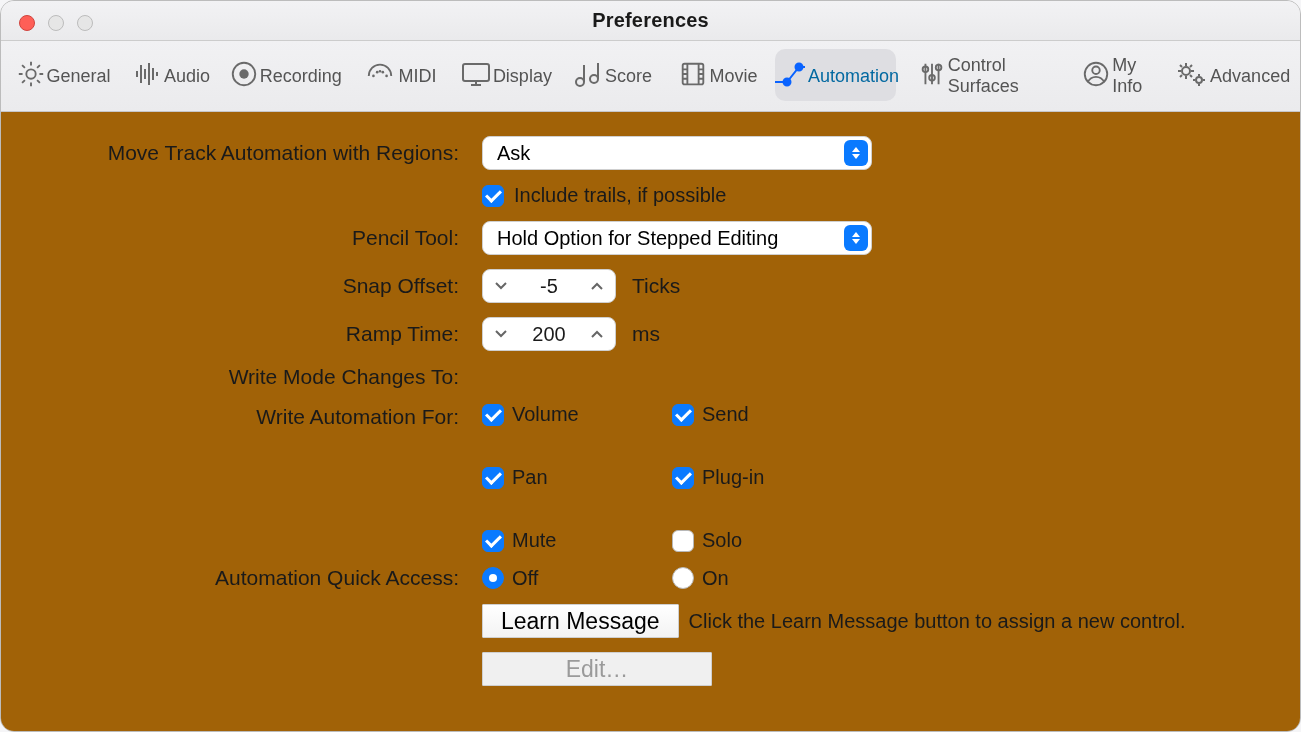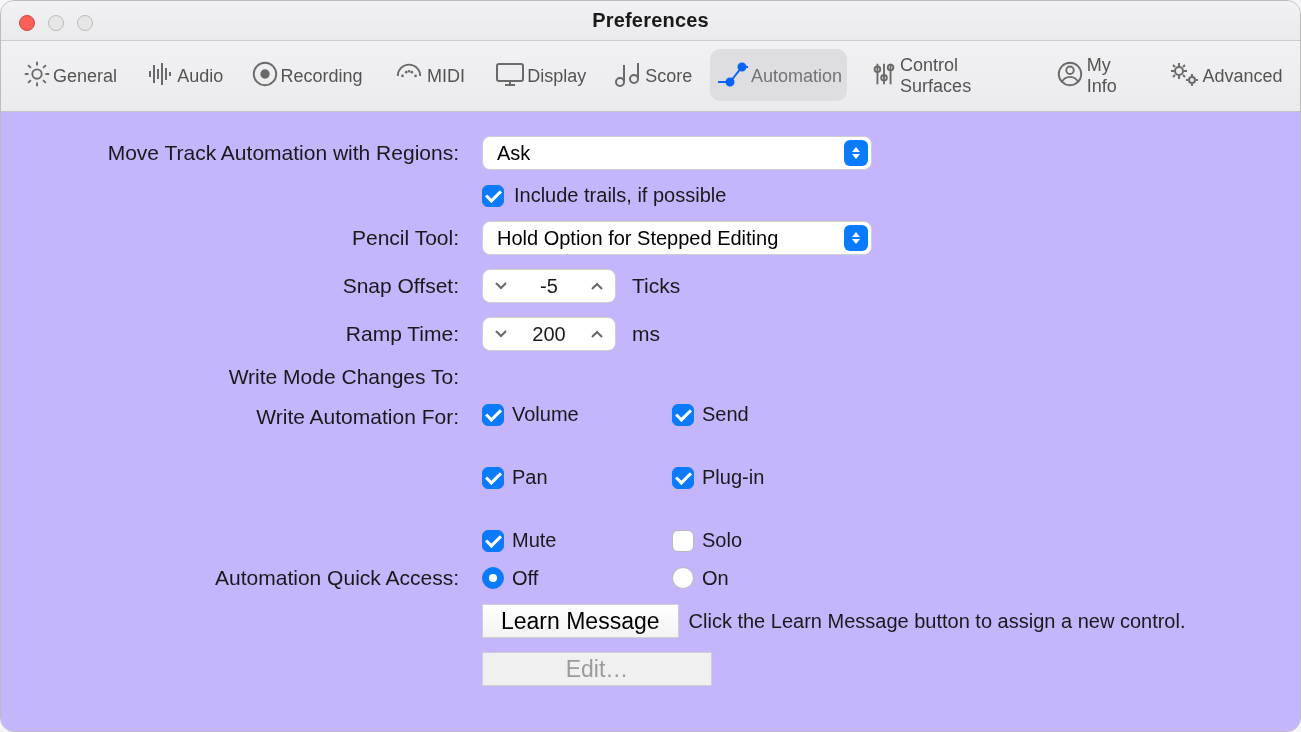--- a/index.html
+++ b/index.html
@@ -50,26 +50,26 @@
     justify-content:center;
     min-width: 96px;
     padding: 6px 10px 4px;
     border-radius: 10px;
     cursor: pointer;
     font-size: 18px;
     color: #545454;
   }
   .tab .icon { width:36px; height:32px; display:flex; align-items:center; justify-content:center; margin-bottom:4px; }
   .tab svg { stroke:#6a6a6a; fill:none; stroke-width:2; }
-  .tab.active { background:#dedee2; color:#737373; }
+  .tab.active { background:#dedee2; color:#0369a1; }
   .tab.active svg { stroke:#0a63ff; }
   .tab.active circle.fill { fill:#0a63ff; }
   .content {
     flex:1;
-    background:#c4b5fd;
+    background:#a16207;
     padding: 24px 40px 30px;
   }
   .row { display:flex; align-items:center; margin-bottom: 14px; }
   .labelcol { width: 430px; text-align:right; padding-right: 12px; font-size:21px; }
   .ctrls { display:flex; align-items:center; gap:10px; flex:1;margin-left:11px; }
   select.dropdown, .dropdown {
     appearance:none;
     -webkit-appearance:none;
     height: 34px;
     font-size:20px;
@@ -193,20 +193,29 @@
     <div class="tab">
       <span class="icon">
         <svg viewBox="0 0 34 30" width="34" height="30">
             <circle cx="9" cy="23" r="4"></circle>
             <path d="M13 23V6"></path>
             <circle cx="23" cy="20" r="4"></circle>
             <path d="M27 20V4"></path>
           </svg>
       </span>
       <span>Score</span>
+    </div>
+    <div class="tab">
+      <span class="icon">
+        <svg viewBox="0 0 32 32" width="32" height="30">
+            <rect x="5" y="5" width="22" height="22" rx="2"></rect>
+            <path d="M10 5v22M22 5v22M5 11h5M5 16h5M5 21h5M22 11h5M22 16h5M22 21h5"></path>
+          </svg>
+      </span>
+      <span>Movie</span>
     </div>
     <div class="tab active">
       <span class="icon">
         <svg viewBox="0 0 36 30" width="36" height="30">
             <path d="M3 23 L15 23 L27 8 L33 8"></path>
             <circle class="fill" cx="15" cy="23" r="3.5"></circle>
             <circle class="fill" cx="27" cy="8" r="3.5"></circle>
           </svg>
       </span>
       <span>Automation</span>

